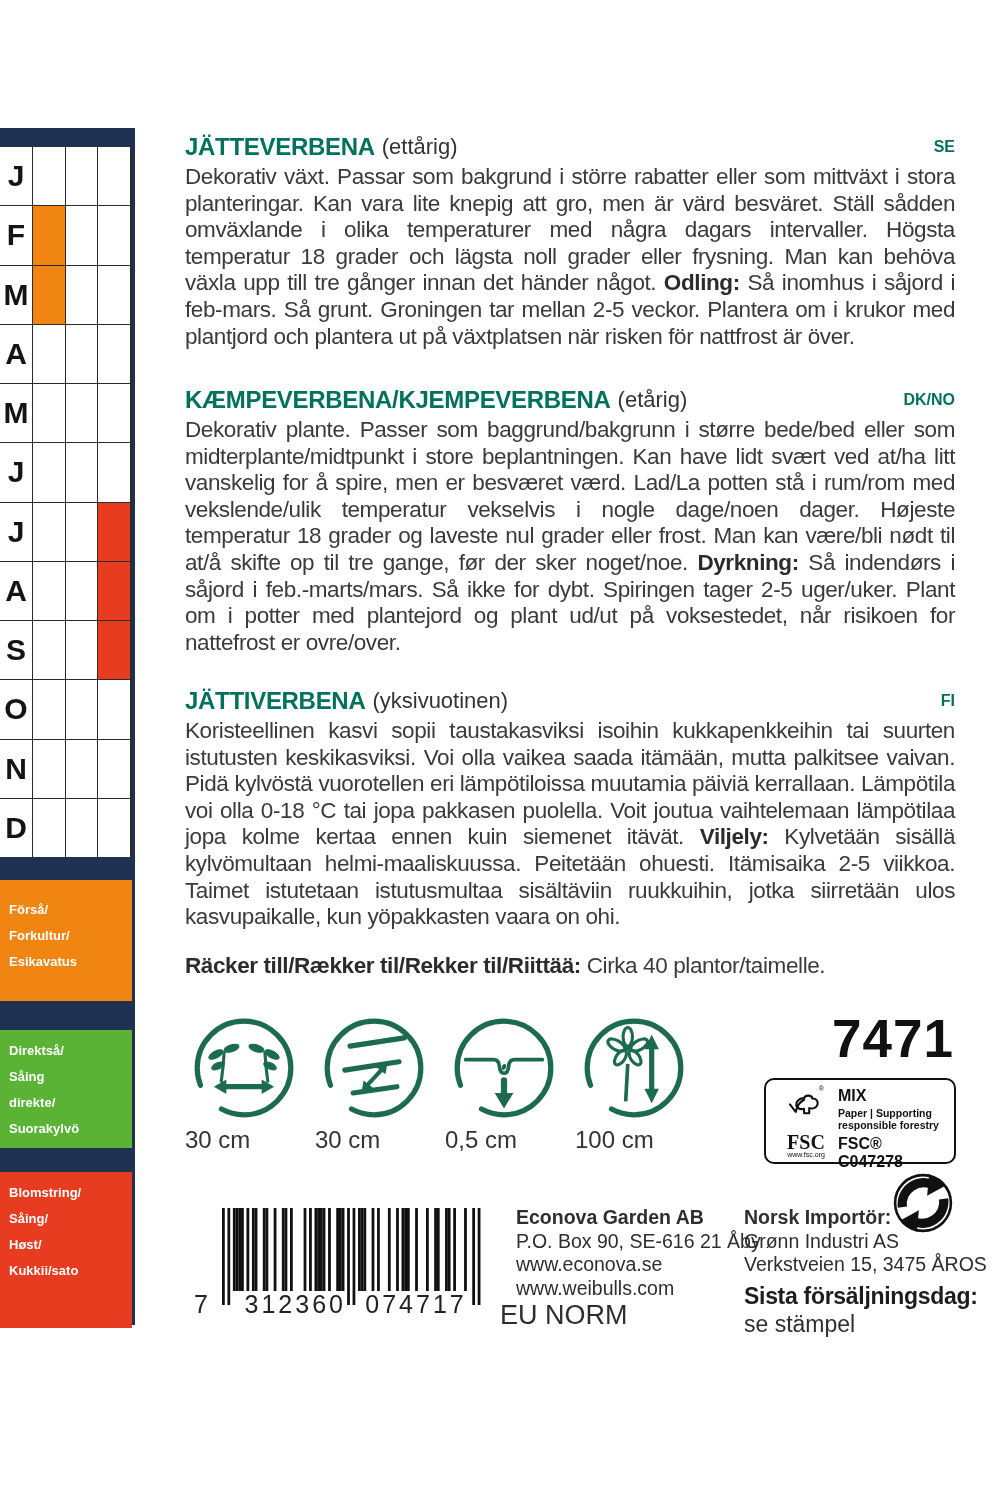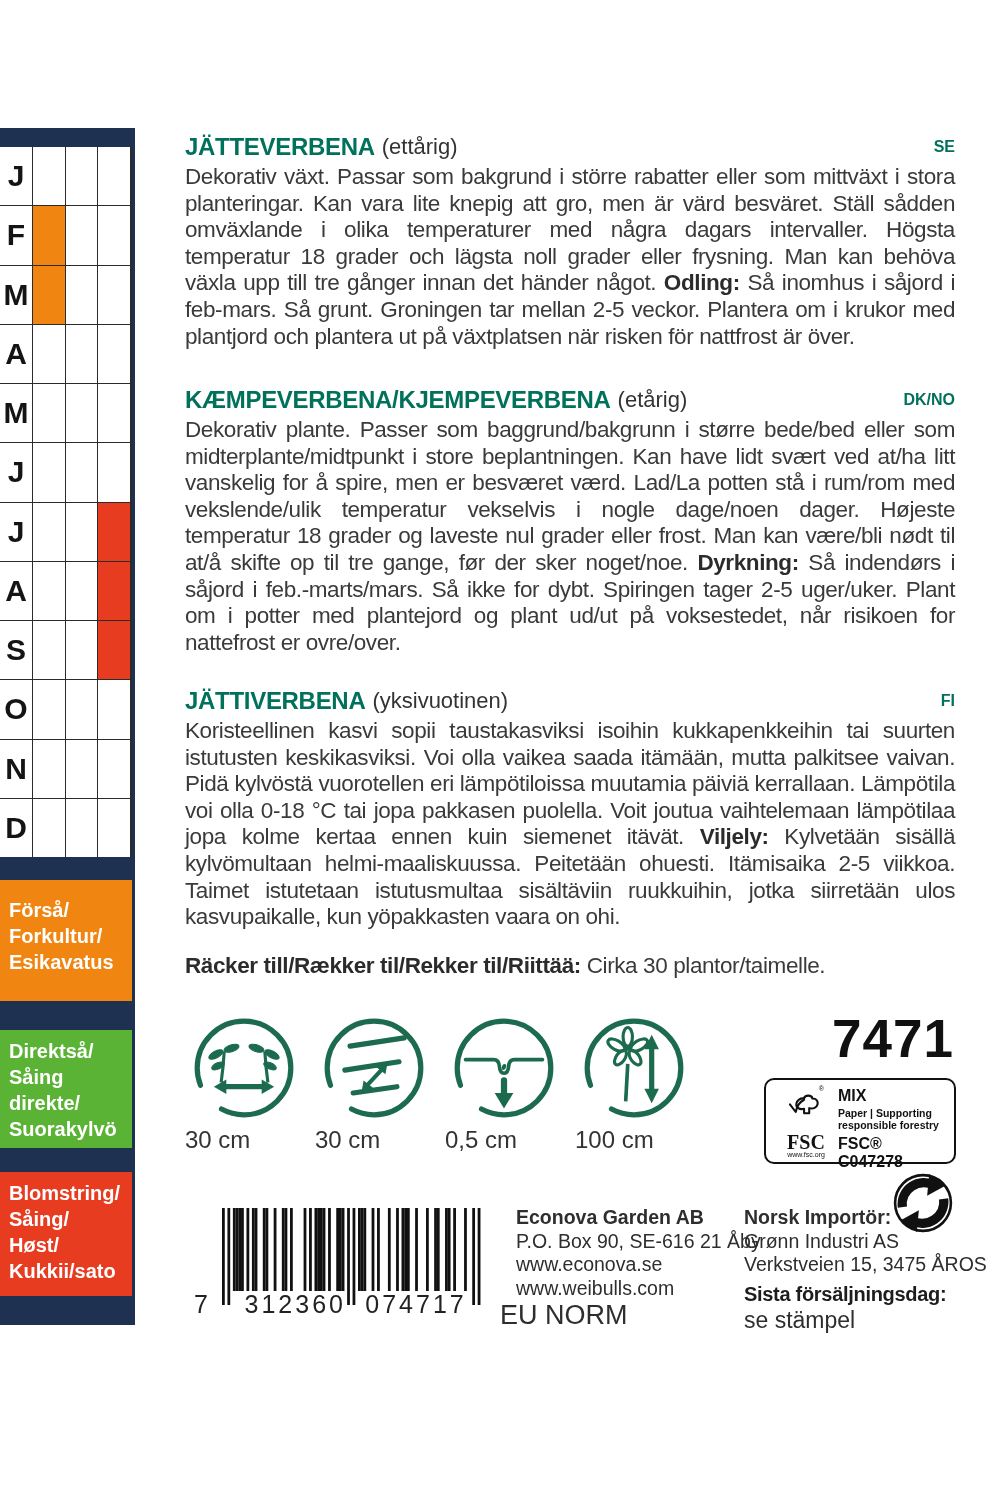--- a/index.html
+++ b/index.html
@@ -16,25 +16,25 @@
   .cal{position:absolute;top:19px;left:0;width:132px;height:710px;background:#fff;display:flex;flex-direction:column}
   .cal-row{flex:1;display:flex;border-bottom:1px solid #2b2b2b}
   .cal-row:last-child{border-bottom:none}
   .cal-cell{flex:1;border-right:1px solid #2b2b2b}
   .cal-cell:last-child{border-right:2px solid #2b2b2b}
   .cal-label{flex:0 0 33px;display:flex;align-items:center;justify-content:center;
     font-size:30px;font-weight:600;color:#141414}
   .cal-cell.orange{background:var(--orange)}
   .cal-cell.red{background:var(--red)}
   .sidebar-legend{position:absolute;top:752px;left:0;width:132px}
-  .legend-box{width:132px;color:#fff;font-weight:700;font-size:20px;line-height:26px;
+  .legend-box{width:132px;color:#fff;font-weight:700;font-size:13px;line-height:26px;
     padding:17px 8px 0 9px}
   .legend-orange{height:121px;background:var(--orange);margin-bottom:29px}
   .legend-green{height:118px;background:var(--green);margin-bottom:24px;padding-top:8px}
-  .legend-red{height:124px;background:var(--red);margin-bottom:0;padding-top:8px}
+  .legend-red{height:156px;background:var(--red);margin-bottom:0;padding-top:8px}
 
   
   .sec{position:absolute;left:185px;width:770px}
   .sec-head{display:flex;align-items:center}
   .sec-title{font-size:24px;font-weight:700;color:var(--heading-green);letter-spacing:-0.3px}
   .sec-qualifier{font-size:22px;color:#333;margin-left:7px}
   .sec-region{margin-left:auto;font-size:16px;font-weight:700;color:var(--heading-green)}
   .sec-body{margin-top:3px;font-size:22.5px;line-height:26.6px;letter-spacing:-0.4px;
     color:var(--text);text-align:justify}
   .sec-body b{color:#2b2b2b}
@@ -70,21 +70,21 @@
   .bc-g1{left:40px;width:114px;text-align:right;letter-spacing:3px}
   .bc-g2{left:167px;width:114px;text-align:center;letter-spacing:3px}
 
   
   .distributor{position:absolute;left:516px;top:1206px;font-size:19.5px;line-height:23.5px;color:#2e2e2e}
   .distributor .name{font-weight:700}
   .eu-norm{position:absolute;left:500px;top:1300px;font-size:27px;color:#2e2e2e}
   .importer{position:absolute;left:744px;top:1206px;font-size:19.5px;line-height:23.5px;color:#2e2e2e}
   .importer .label{font-weight:700}
   .expiry{position:absolute;left:744px;top:1283px;color:#1d1d1d}
-  .expiry .label{font-size:20px;font-weight:700;letter-spacing:-0.3px}
+  .expiry .label{font-size:23px;font-weight:700;letter-spacing:-0.3px}
   .expiry .value{font-size:23px;color:#2e2e2e;margin-top:1px}
   .recycle{position:absolute;left:892px;top:1172px}
 </style>
 </head>
 <body>
 
 <div class="page">
 
   <aside class="sidebar">
     <div class="cal">
@@ -204,21 +204,21 @@
     <div class="sec-head">
       <span class="sec-title">JÄTTIVERBENA</span>
       <span class="sec-qualifier">(yksivuotinen)</span>
       <span class="sec-region">FI</span>
     </div>
     <p class="sec-body"><span>Koristeellinen kasvi sopii taustakasviksi isoihin kukkapenkkeihin tai suurten istutusten keskikasviksi. Voi olla vaikea saada itämään, mutta palkitsee vaivan. Pidä kylvöstä vuorotellen eri lämpötiloissa muutamia päiviä kerrallaan. Lämpötila voi olla 0-18 °C tai jopa pakkasen puolella. Voit joutua vaihtelemaan lämpötilaa jopa kolme kertaa ennen kuin siemenet itävät. </span><b>Viljely:</b><span> Kylvetään sisällä kylvömultaan helmi-maaliskuussa. Peitetään ohuesti. Itämisaika 2-5 viikkoa. Taimet istutetaan istutusmultaa sisältäviin ruukkuihin, jotka siirretään ulos kasvupaikalle, kun yöpakkasten vaara on ohi.</span></p>
   </section>
 
   <div class="sec supply">
     <b>Räcker till/Rækker til/Rekker til/Riittää:</b>
-    <span>Cirka 30 plantor/taimelle.</span>
+    <span>Cirka 40 plantor/taimelle.</span>
   </div>
 
   <div class="icons-row">
     <div class="icon-item">
       <svg width="104" height="104" viewBox="0 0 100 100">
         <circle cx="50" cy="50" r="45" fill="none" stroke="var(--icon-green)" stroke-width="5" pathLength="100" stroke-dasharray="89 11" stroke-dashoffset="56" stroke-linecap="round"></circle>
         <g stroke="var(--icon-green)" fill="var(--icon-green)">
           <path d="M31,34 Q30,50 28,64" stroke-width="3" fill="none"></path>
           <ellipse cx="23" cy="37" rx="7.5" ry="3.2" transform="rotate(-28 23 37)"></ellipse>
           <ellipse cx="38" cy="31" rx="7.5" ry="3.2" transform="rotate(-18 38 31)"></ellipse>

